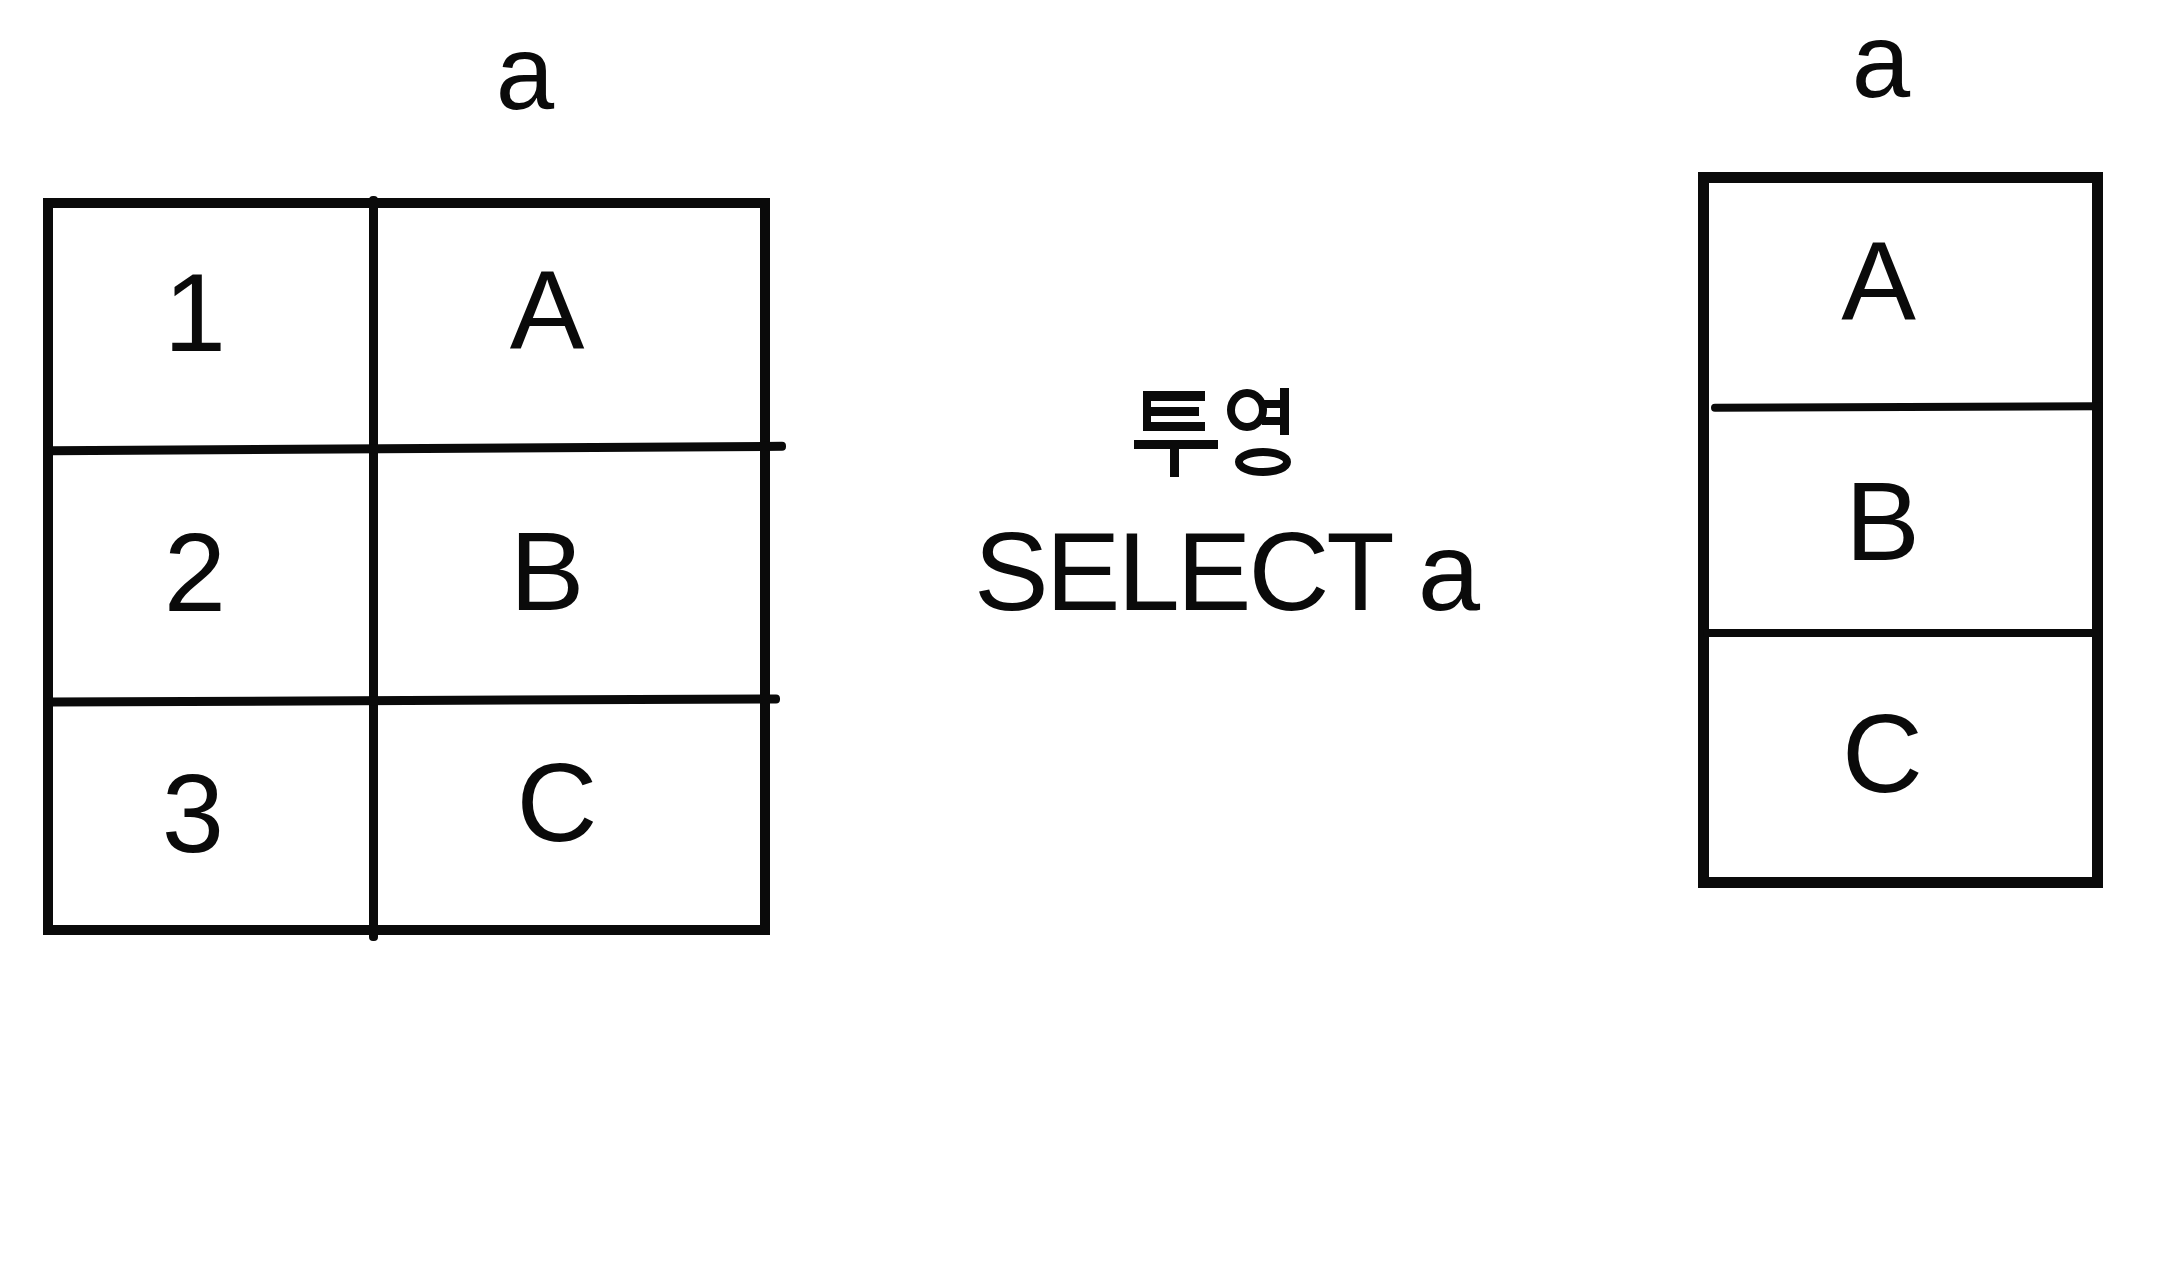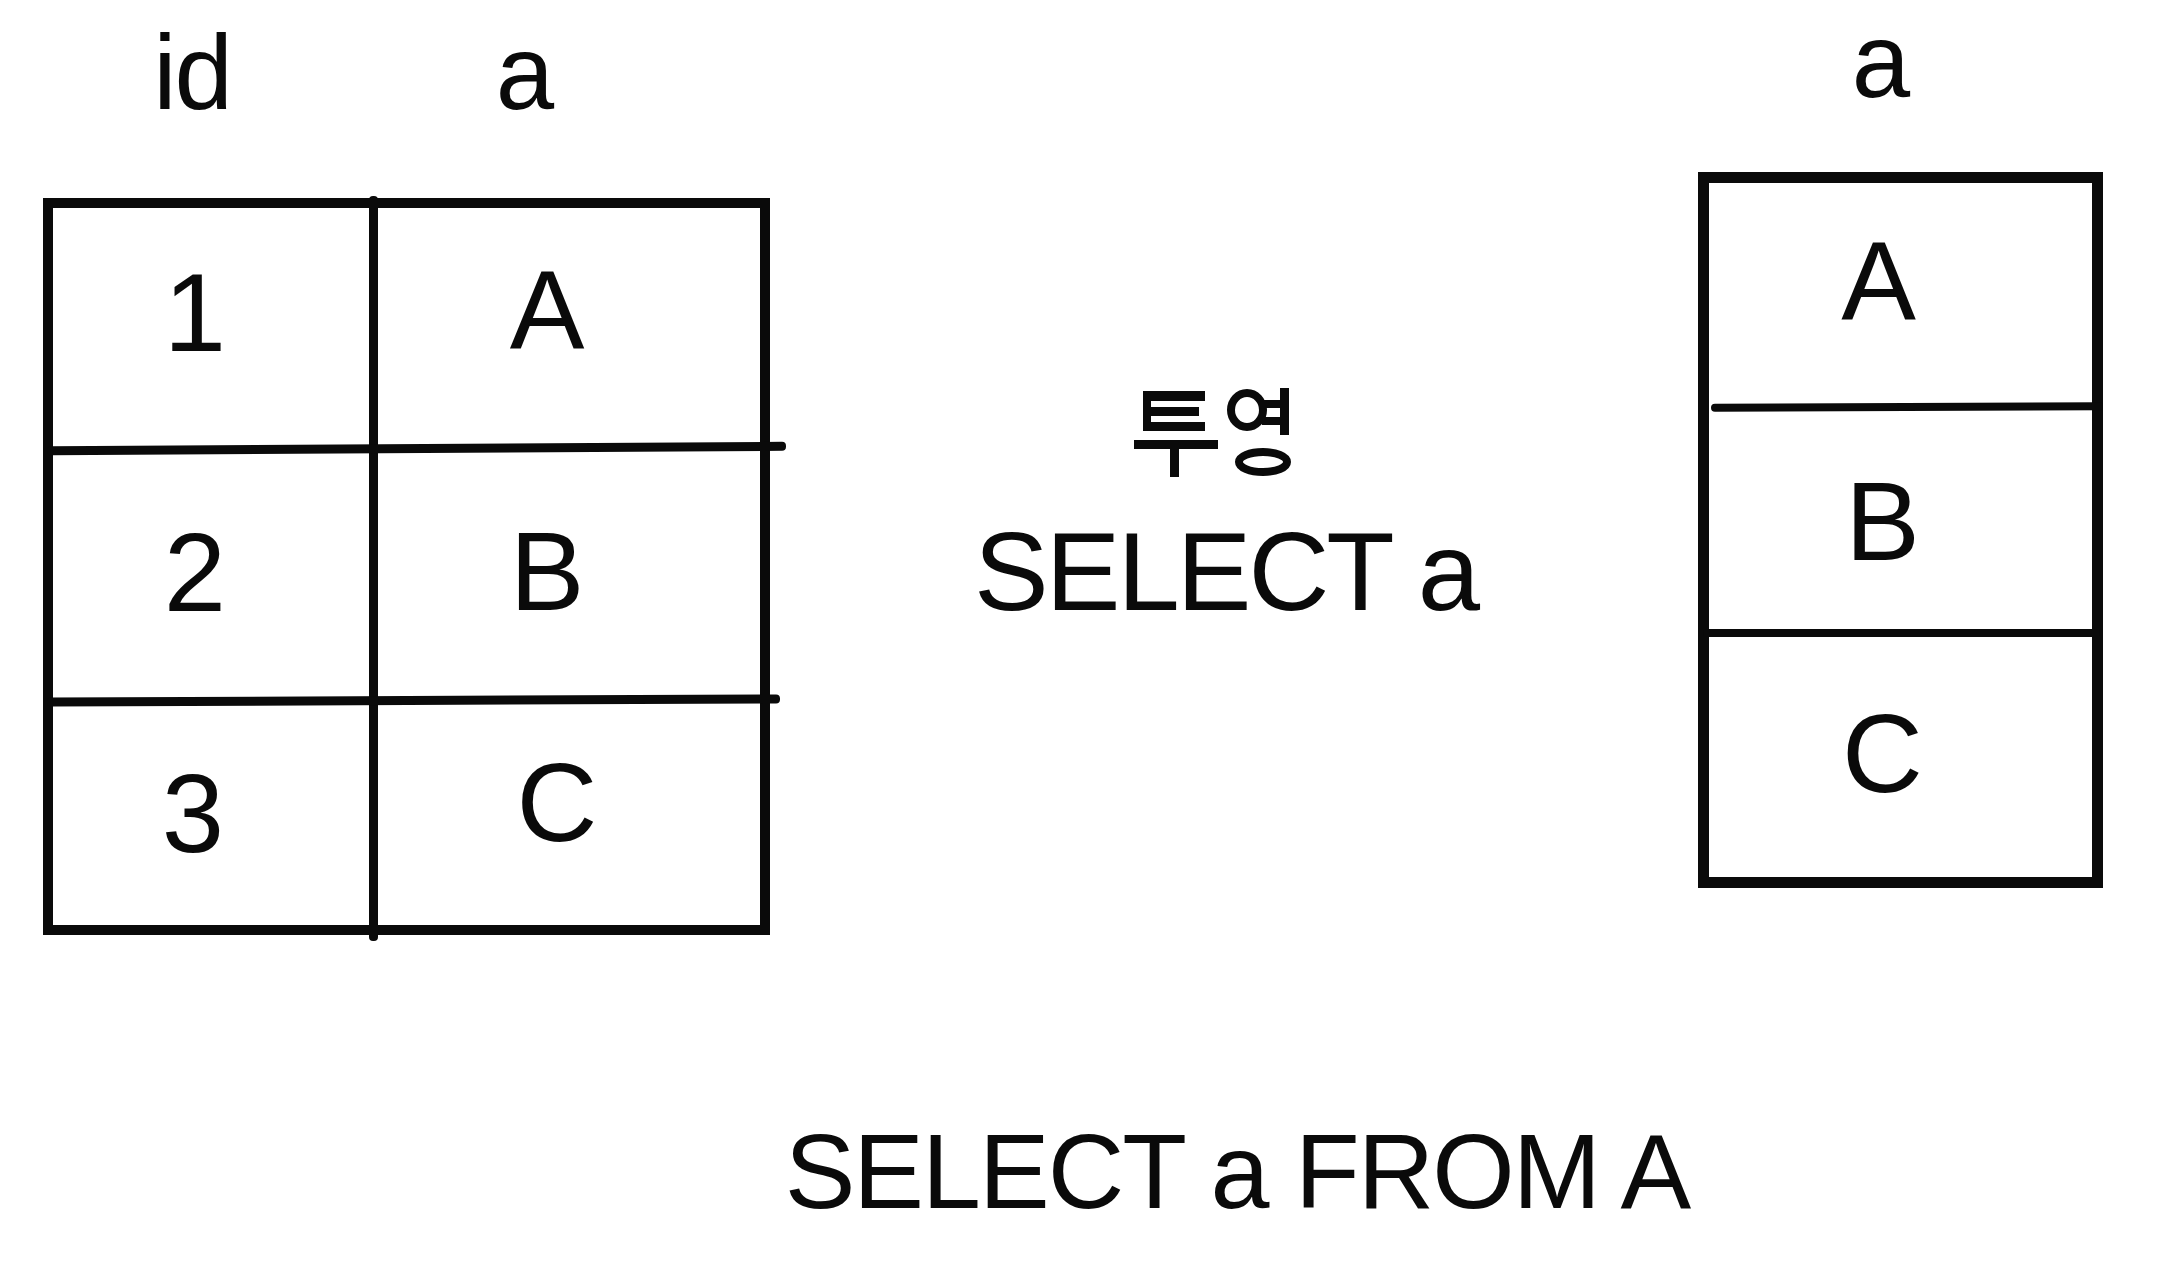--- a/index.html
+++ b/index.html
@@ -65,21 +65,20 @@
     position: absolute; left: 777px; top: 1112px; width: 920px;
     text-align: center; font-size: 106px; letter-spacing: -2px;
     white-space: nowrap; line-height: 1.12;
   }
 </style>
 </head>
 <body>
 
 <div class="stage">
 
-  <div class="col-label lbl-id">id</div>
   <div class="col-label lbl-a-src">a</div>
 
   <div class="tbl left-tbl">
     <div class="sep vdiv"></div>
     <div class="sep h1"></div>
     <div class="sep h2"></div>
     <div class="cell lc-r1c1">1</div>
     <div class="cell lc-r1c2">A</div>
     <div class="cell lc-r2c1">2</div>
     <div class="cell lc-r2c2">B</div>
@@ -113,15 +112,14 @@
   <div class="col-label lbl-a-res">a</div>
 
   <div class="tbl right-tbl">
     <div class="sep h1"></div>
     <div class="sep h2"></div>
     <div class="cell rc-r1">A</div>
     <div class="cell rc-r2">B</div>
     <div class="cell rc-r3">C</div>
   </div>
 
-  <div class="caption">SELECT a FROM A</div>
 
 </div>
 
 </body></html>

